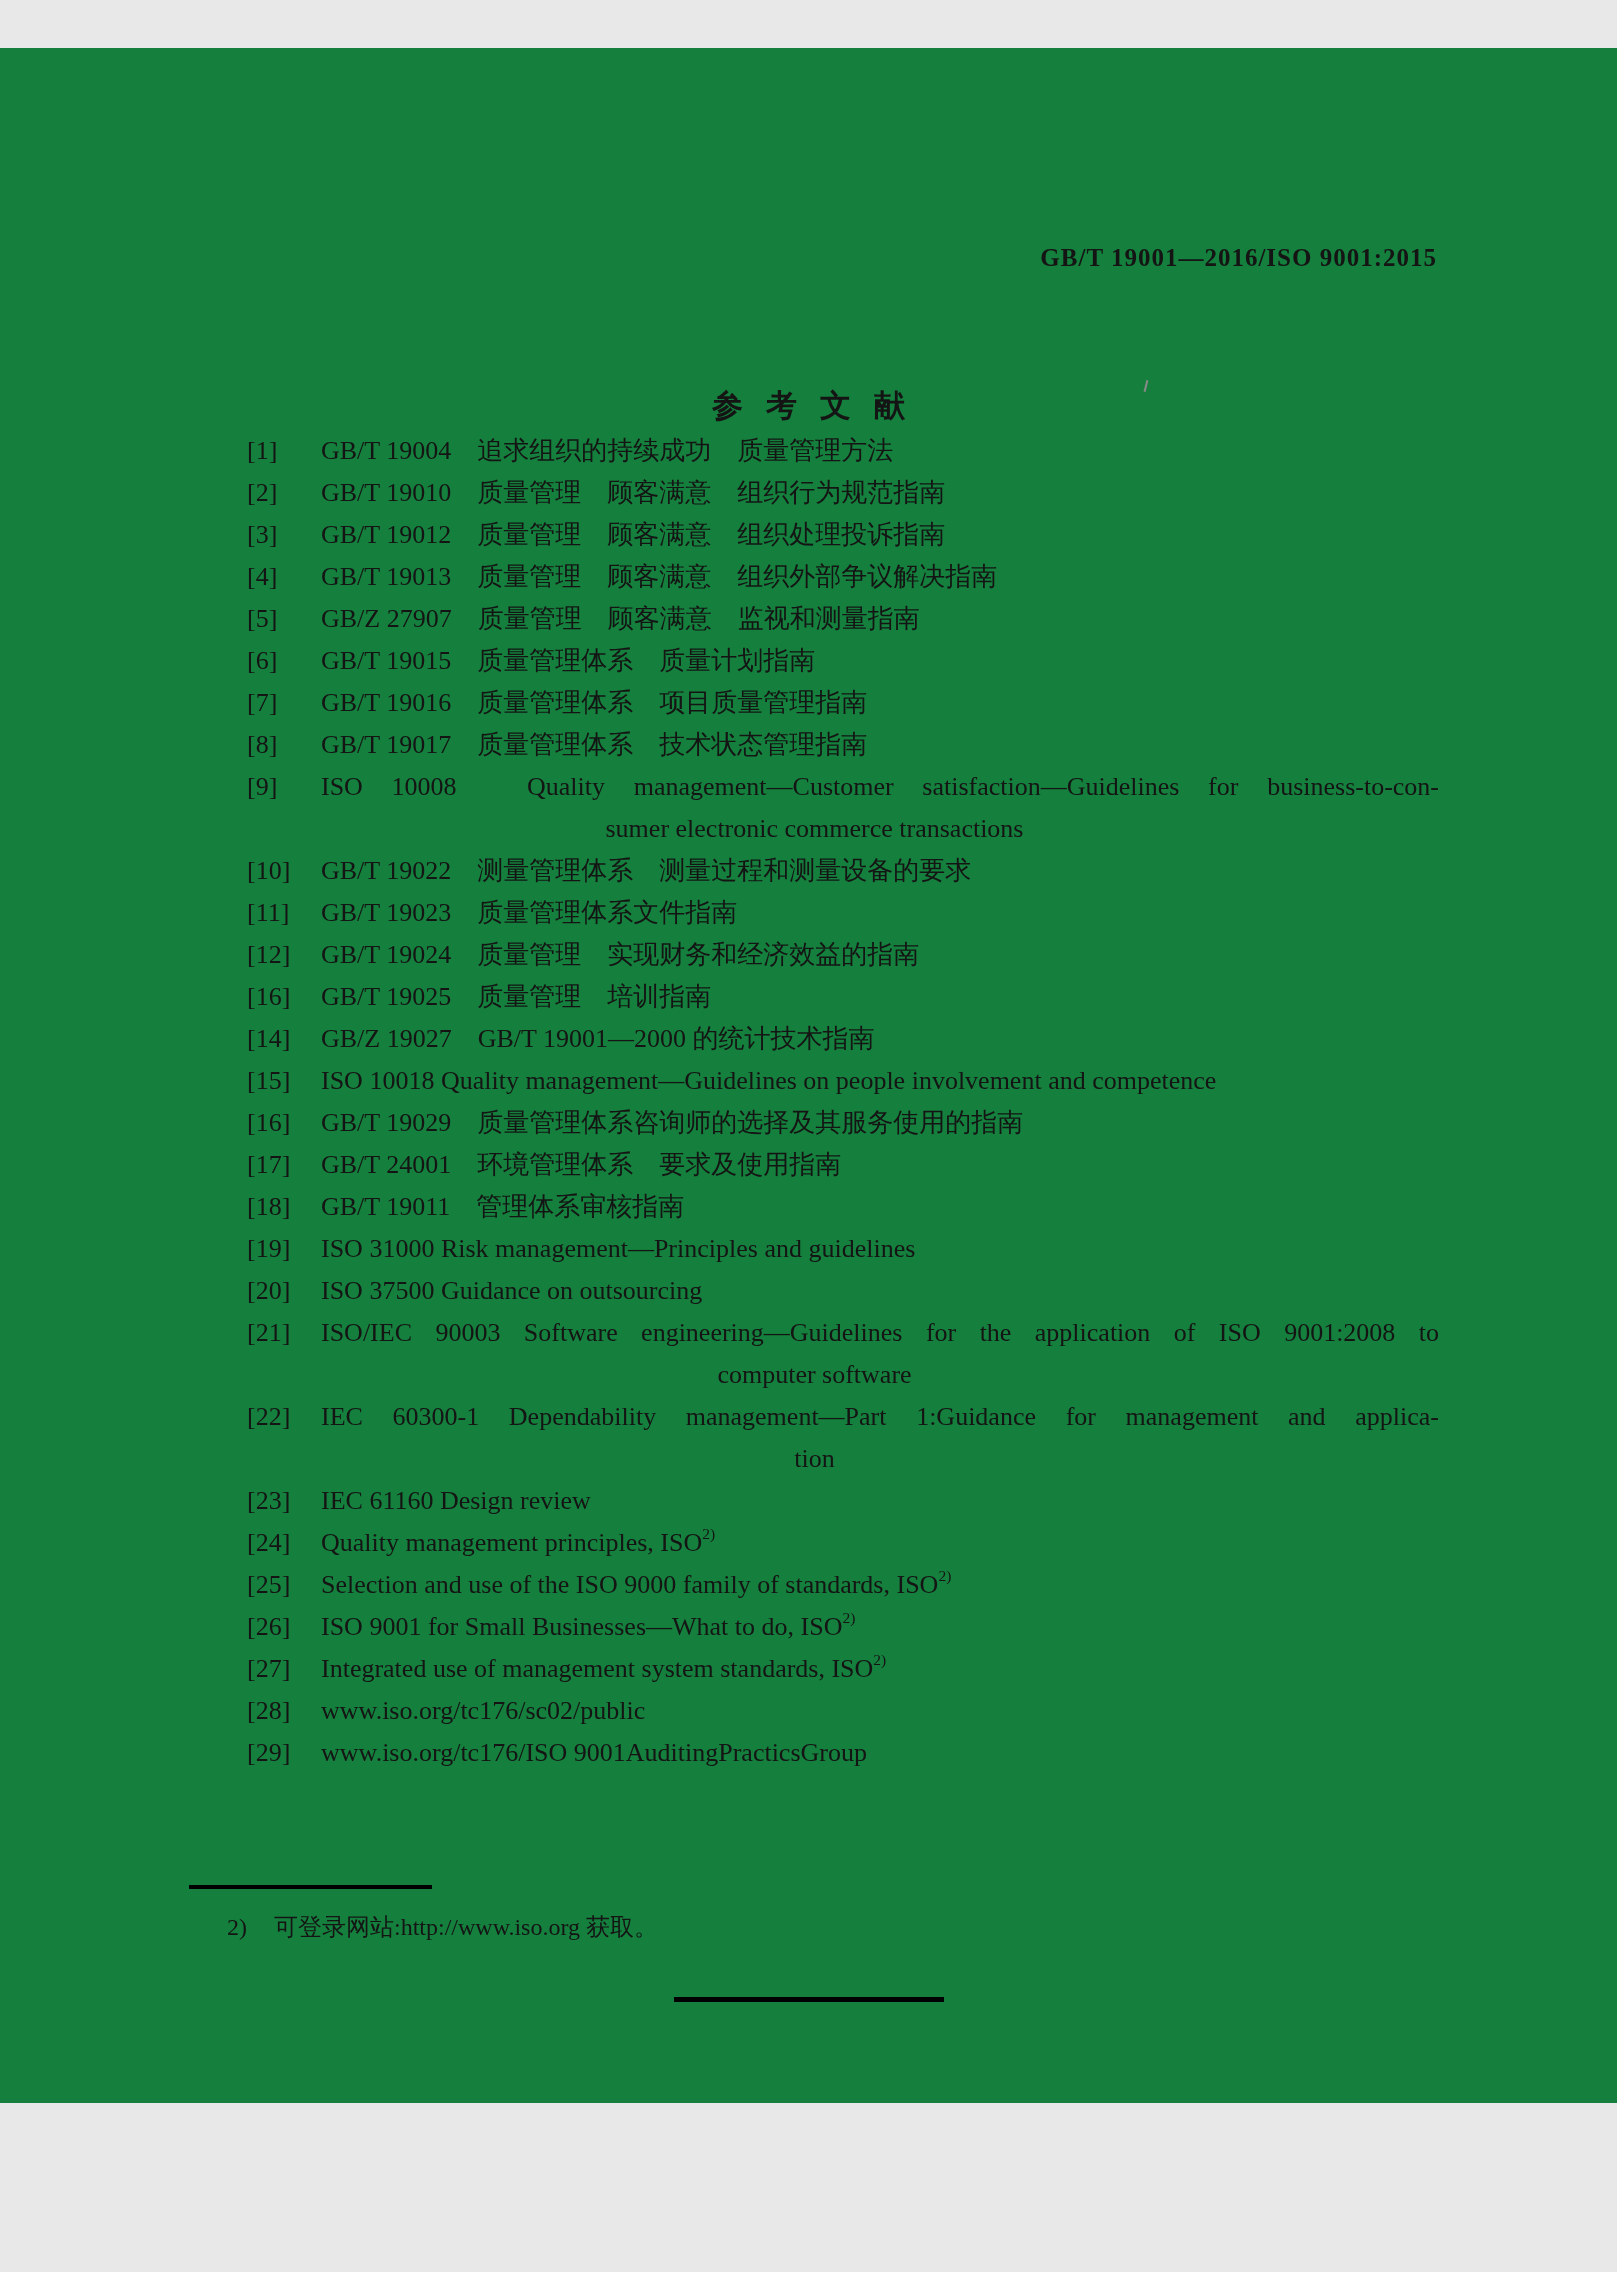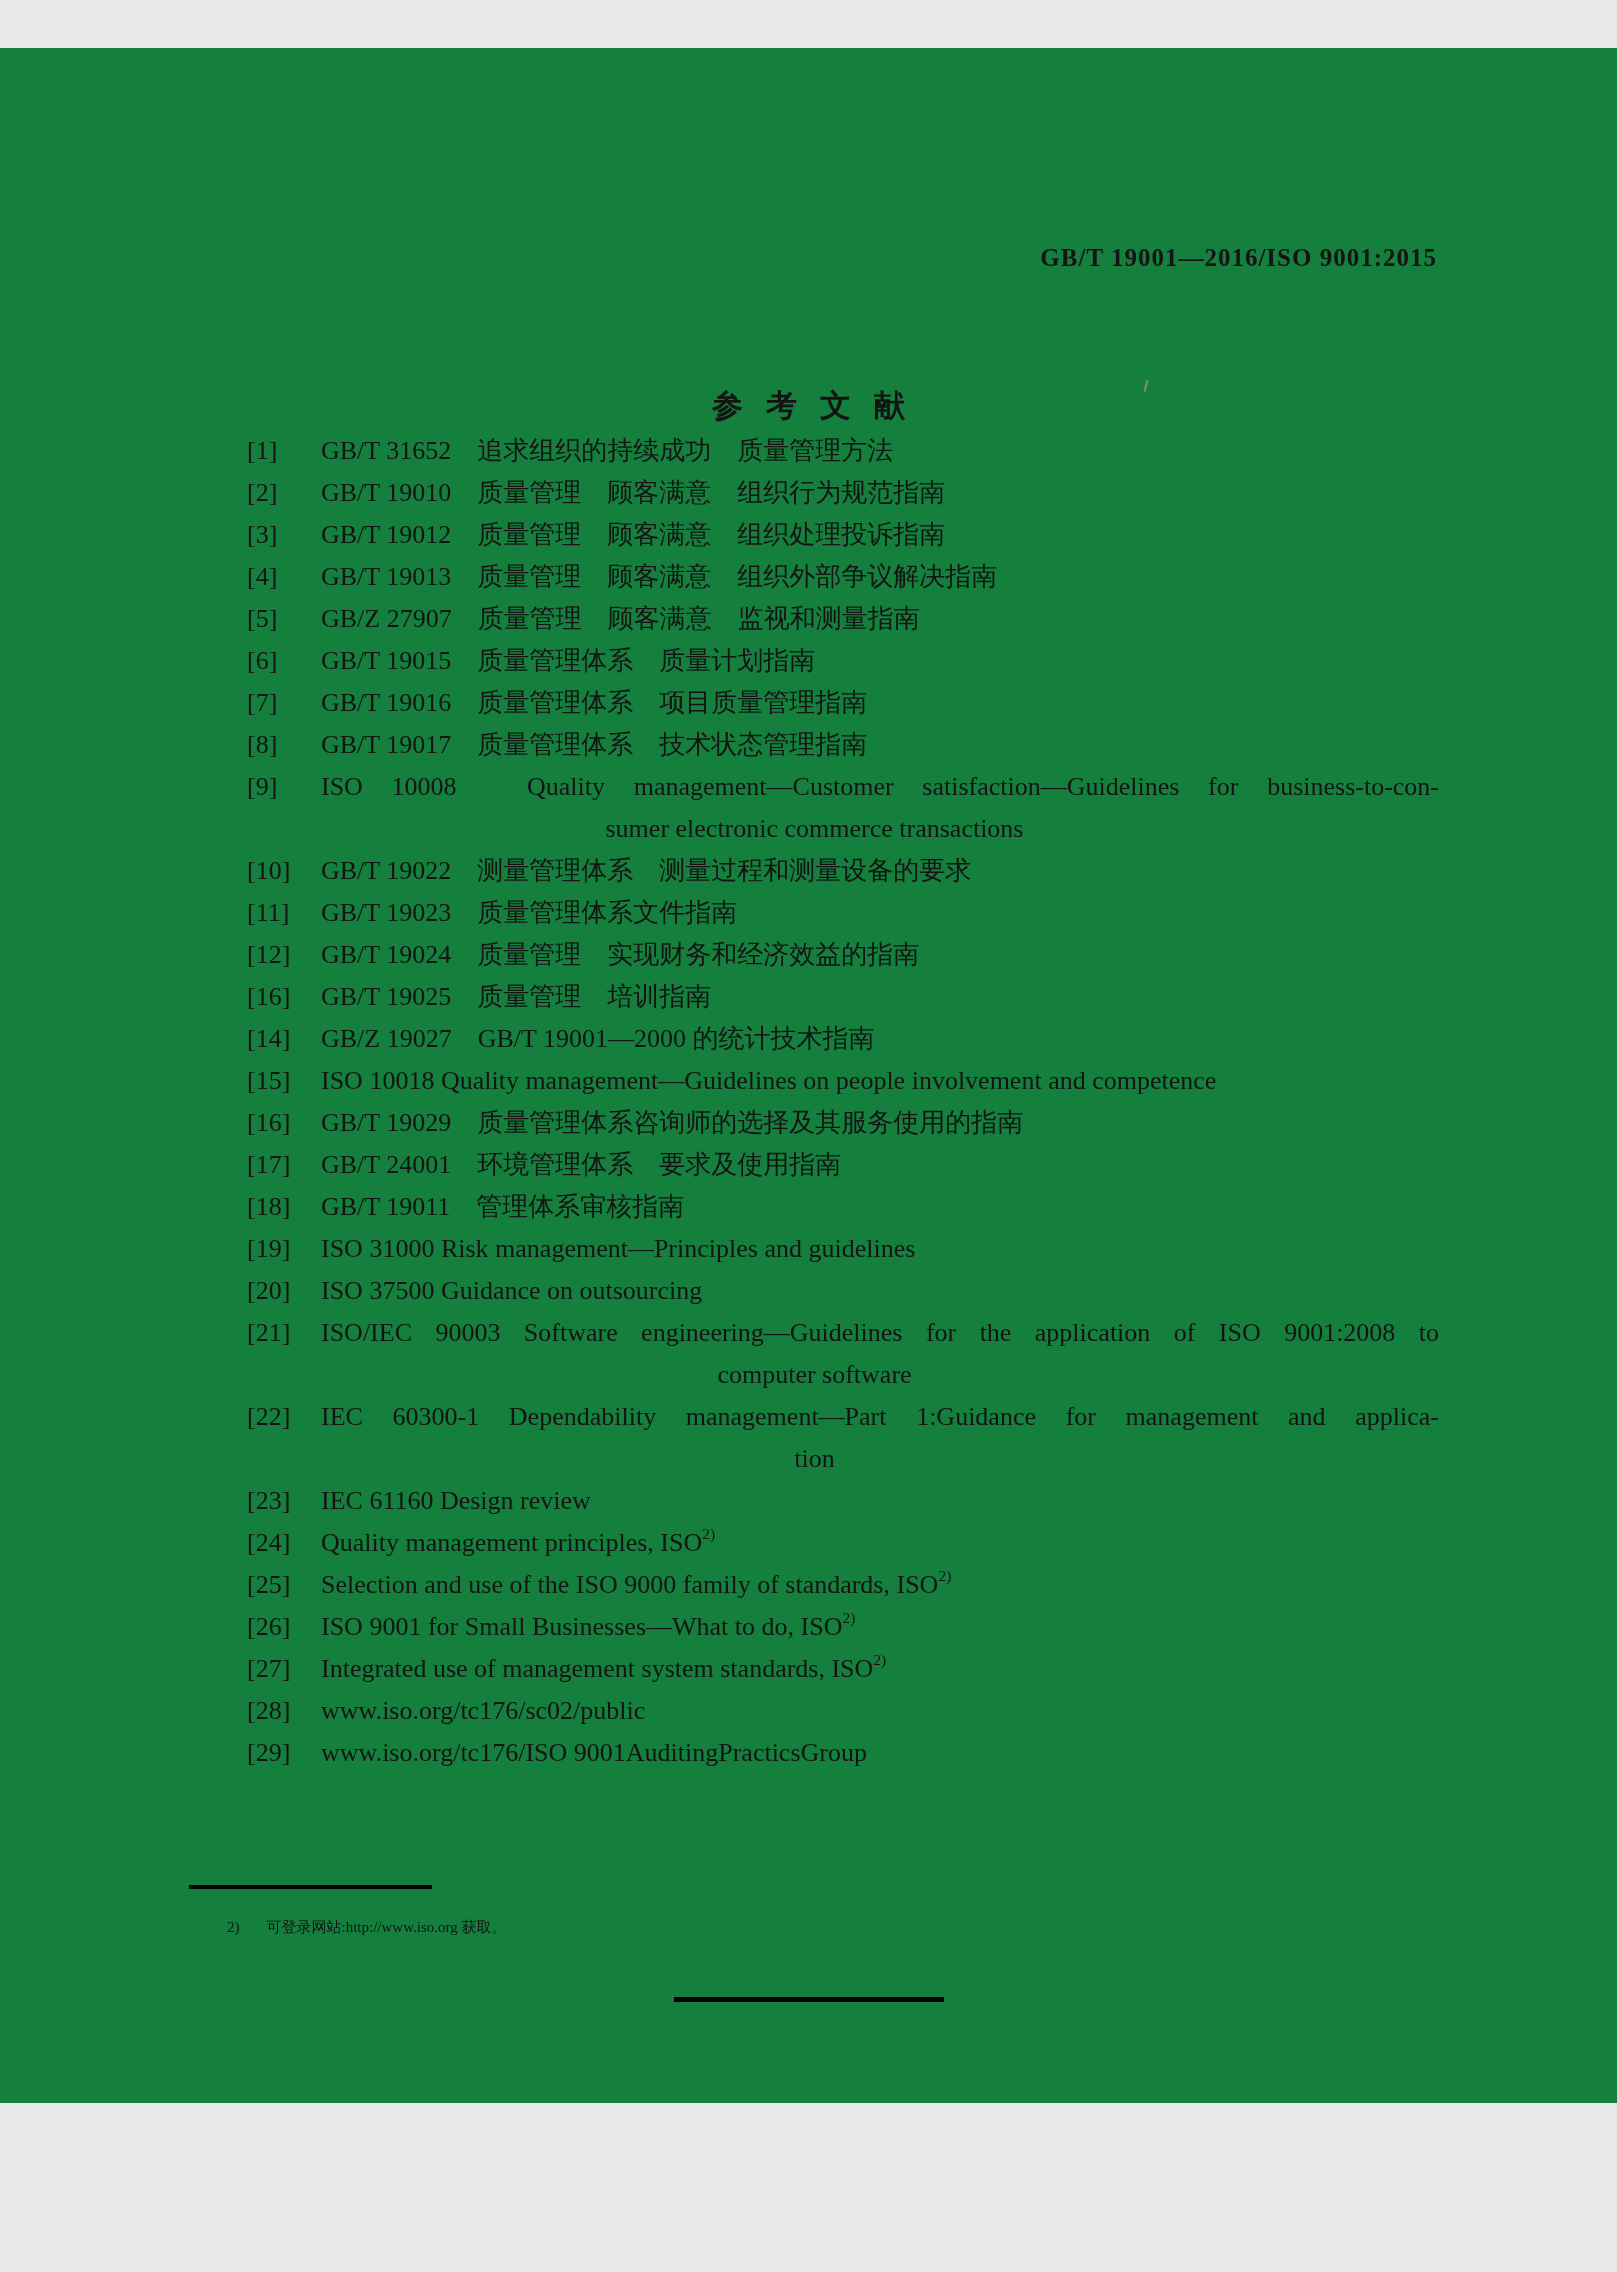--- a/index.html
+++ b/index.html
@@ -84,21 +84,21 @@
     top: 1837px;
     width: 243px;
     height: 4.4px;
     background: #000;
   }
   .footnote {
     position: absolute;
     left: 227px;
     top: 1864px;
     margin: 0;
-    font-size: 15px;
+    font-size: 24px;
     line-height: 31px;
     white-space: nowrap;
   }
   .footnote .fn-marker {
     display: inline-block;
     margin-right: 27px;
   }
   .end-rule {
     position: absolute;
     left: 674px;
@@ -121,21 +121,21 @@
 <div class="page">
 
   <div class="running-header">GB/T 19001—2016/ISO 9001:2015</div>
 
   <div class="scan-artifact"></div>
 
   <h1 class="doc-title">参考文献</h1>
 
   <div class="refs" id="refs">
       <div class="ref">
-        <div class="l1"><span class="num">[1]</span><span>GB/T 31652　追求组织的持续成功　质量管理方法</span></div>
+        <div class="l1"><span class="num">[1]</span><span>GB/T 19004　追求组织的持续成功　质量管理方法</span></div>
       </div>
       <div class="ref">
         <div class="l1"><span class="num">[2]</span><span>GB/T 19010　质量管理　顾客满意　组织行为规范指南</span></div>
       </div>
       <div class="ref">
         <div class="l1"><span class="num">[3]</span><span>GB/T 19012　质量管理　顾客满意　组织处理投诉指南</span></div>
       </div>
       <div class="ref">
         <div class="l1"><span class="num">[4]</span><span>GB/T 19013　质量管理　顾客满意　组织外部争议解决指南</span></div>
       </div>

